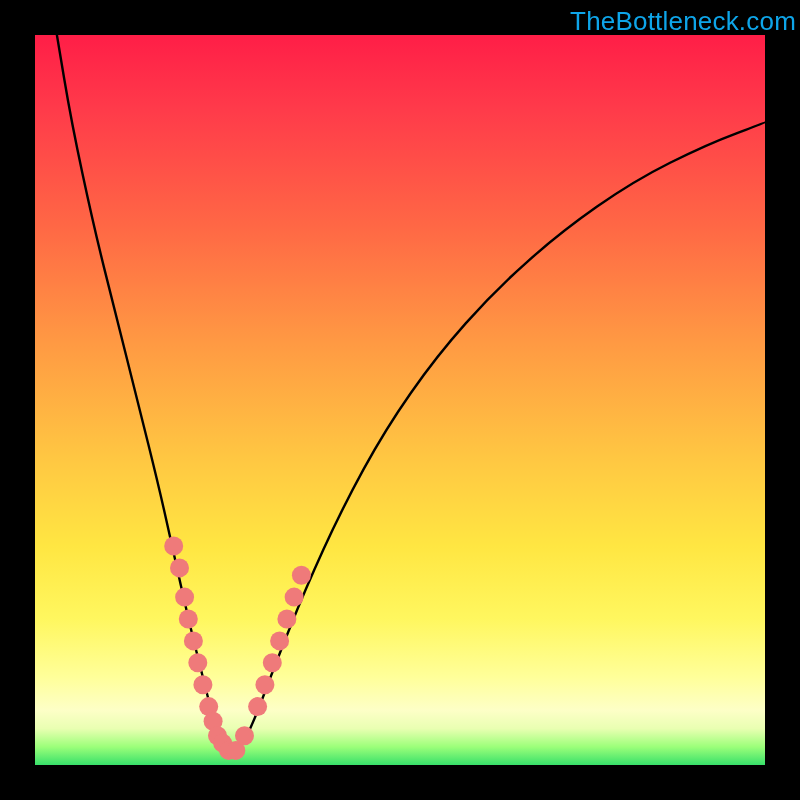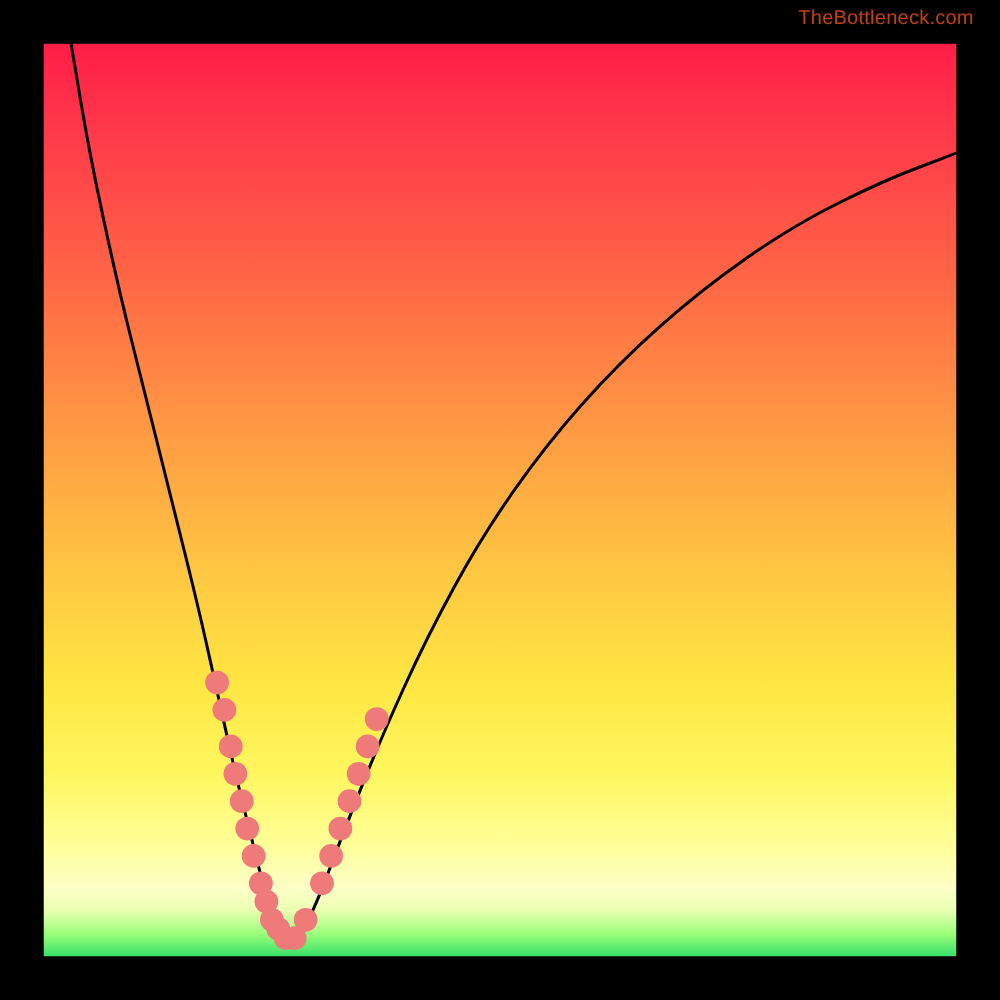--- a/index.html
+++ b/index.html
@@ -38,23 +38,23 @@
       #ffff9a 88%,
       #fdffc7 92.5%,
       #e9ffb2 95%,
       #9cff7a 97.5%,
       #38e06a 100%
     );
   }
   .watermark {
     position: absolute;
     top: 6px;
-    right: 21px;
-    color: #c2410c;
-    font-size: 16px;
+    right: 4px;
+    color: #0ea5e9;
+    font-size: 26px;
     letter-spacing: 0.2px;
     user-select: none;
   }
   svg.curves {
     position: absolute;
     top: 0;
     left: 0;
   }
 </style>
 </head>

